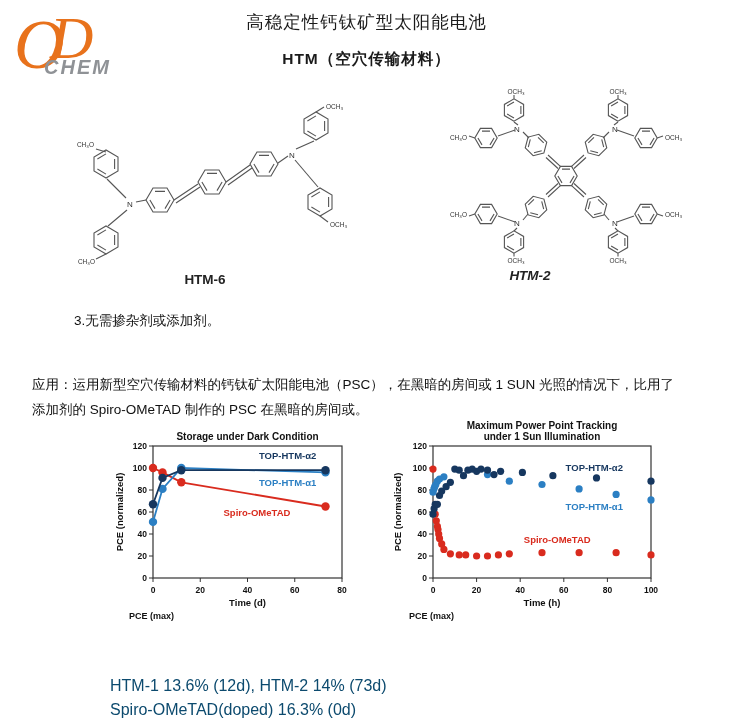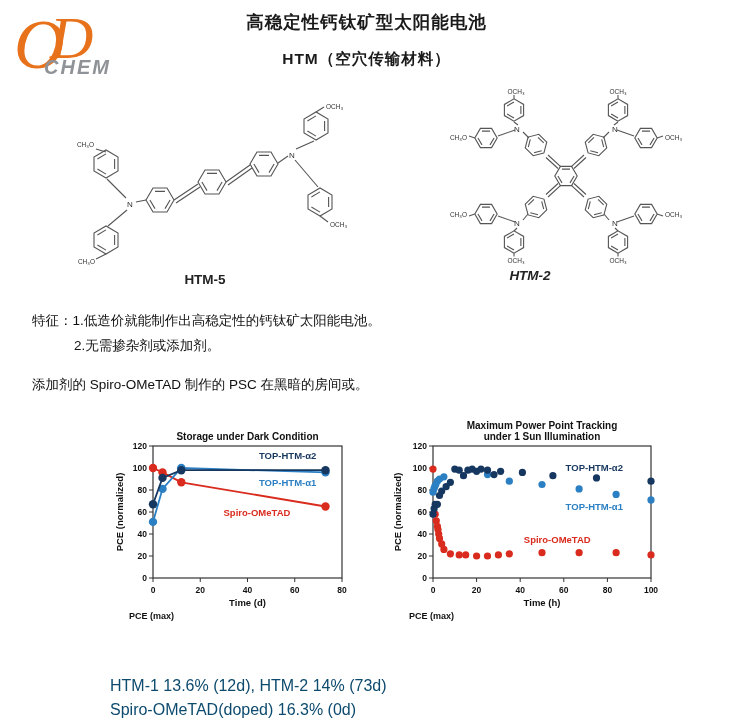--- a/index.html
+++ b/index.html
@@ -1,19 +1,19 @@
 <!DOCTYPE html>
 <html><head>
 <meta charset="utf-8">
 <style>
   html,body{margin:0;padding:0;background:#fff;}
   .page{position:relative;width:733px;height:719px;background:#fff;overflow:hidden;
         font-family:"Liberation Sans","DejaVu Sans",sans-serif;color:#1a1a1a;}
   .abs{position:absolute;}
-  .title{top:10px;left:0;width:733px;text-align:center;font-size:17.5px;font-weight:bold;letter-spacing:1px;}
+  .title{top:10px;left:0;width:733px;text-align:center;font-size:17.5px;font-weight:normal;letter-spacing:1px;}
   .subtitle{top:49px;left:0;width:733px;text-align:center;font-size:15.5px;font-weight:bold;letter-spacing:1px;}
   .mol-label{font-size:13.5px;font-weight:600;text-align:center;color:#222;}
   .para{font-size:13.5px;line-height:25px;white-space:nowrap;color:#111;}
   .para .indent{padding-left:42px;}
   .caption{font-size:16px;line-height:24px;white-space:nowrap;color:#0c4a6e;margin-top:48px;}
   
   .bond{stroke:#555;stroke-width:1.1;fill:none;}
   .ringp{stroke:#555;stroke-width:1.1;fill:none;vector-effect:non-scaling-stroke;}
   text.atom{font:6.5px "Liberation Sans",sans-serif;fill:#333;}
   text.natom{font:8px "Liberation Sans",sans-serif;fill:#333;}
@@ -73,21 +73,21 @@
       <path class="bond" d="M235,60 L258,87"></path>
       <path class="bond" d="M260,116 L268,122"></path>
     </g>
     <text class="atom" x="34" y="47" text-anchor="end">CH₃O</text>
     <text class="atom" x="35" y="164" text-anchor="end">CH₃O</text>
     <text class="natom" x="70" y="107" text-anchor="middle">N</text>
     <text class="atom" x="266" y="9" text-anchor="start">OCH₃</text>
     <text class="atom" x="270" y="127" text-anchor="start">OCH₃</text>
     <text class="natom" x="232" y="58" text-anchor="middle">N</text>
   </svg>
-  <div class="abs mol-label" style="left:150px;top:272px;width:110px;">HTM-5</div>
+  <div class="abs mol-label" style="left:150px;top:272px;width:110px;">HTM-6</div>
 
   <svg class="abs" style="left:426px;top:86px;" width="280" height="180" viewBox="0 0 280 180">
     <g>
       <use href="#bz" transform="translate(140,90) scale(0.8)"></use>
       <use href="#bz" transform="translate(170,59) rotate(-45) scale(0.8)"></use>
       <use href="#bz" transform="translate(110,59) rotate(45) scale(0.8)"></use>
       <use href="#bz" transform="translate(170,121) rotate(45) scale(0.8)"></use>
       <use href="#bz" transform="translate(110,121) rotate(-45) scale(0.8)"></use>
       <use href="#bz" transform="translate(192,24) rotate(90) scale(0.8)"></use>
       <use href="#bz" transform="translate(88,24) rotate(90) scale(0.8)"></use>
@@ -133,25 +133,25 @@
     <text class="atom" x="90" y="177" text-anchor="middle">OCH₃</text>
     <text class="atom" x="41" y="131" text-anchor="end">CH₃O</text>
     <text class="natom" x="91" y="140" text-anchor="middle">N</text>
     <text class="atom" x="192" y="177" text-anchor="middle">OCH₃</text>
     <text class="atom" x="239" y="131" text-anchor="start">OCH₃</text>
     <text class="natom" x="189" y="140" text-anchor="middle">N</text>
   </svg>
   <div class="abs mol-label" style="left:480px;top:268px;width:100px;font-style:italic;">HTM-2</div>
 
   <div class="abs para" style="left:32px;top:308px;">
-    <div><span>特征：</span><span>1.低造价就能制作出高稳定性的钙钛矿太阳能电池。</span></div>
-    <div class="indent">2.无需掺杂剂或添加剂。</div>
+    <div class="indent">3.无需掺杂剂或添加剂。</div>
   </div>
 
   <div class="abs para" style="left:32px;top:372px;">
+    <div>应用：运用新型空穴传输材料的钙钛矿太阳能电池（PSC），在黑暗的房间或 1 SUN 光照的情况下，比用了</div>
     <div>添加剂的 Spiro-OMeTAD 制作的 PSC 在黑暗的房间或。</div>
   </div>
 
   <svg class="abs" style="left:113px;top:418px;" width="243" height="206">
       <text class="ct" x="134.5" y="22" text-anchor="middle">Storage under Dark Condition</text>
       <rect class="pbox" x="40" y="28" width="189" height="132"></rect>
       <line class="tk" x1="36" y1="160" x2="40" y2="160"></line>
       <text class="tl" x="34" y="163" text-anchor="end">0</text>
       <line class="tk" x1="36" y1="138" x2="40" y2="138"></line>
       <text class="tl" x="34" y="141" text-anchor="end">20</text>

